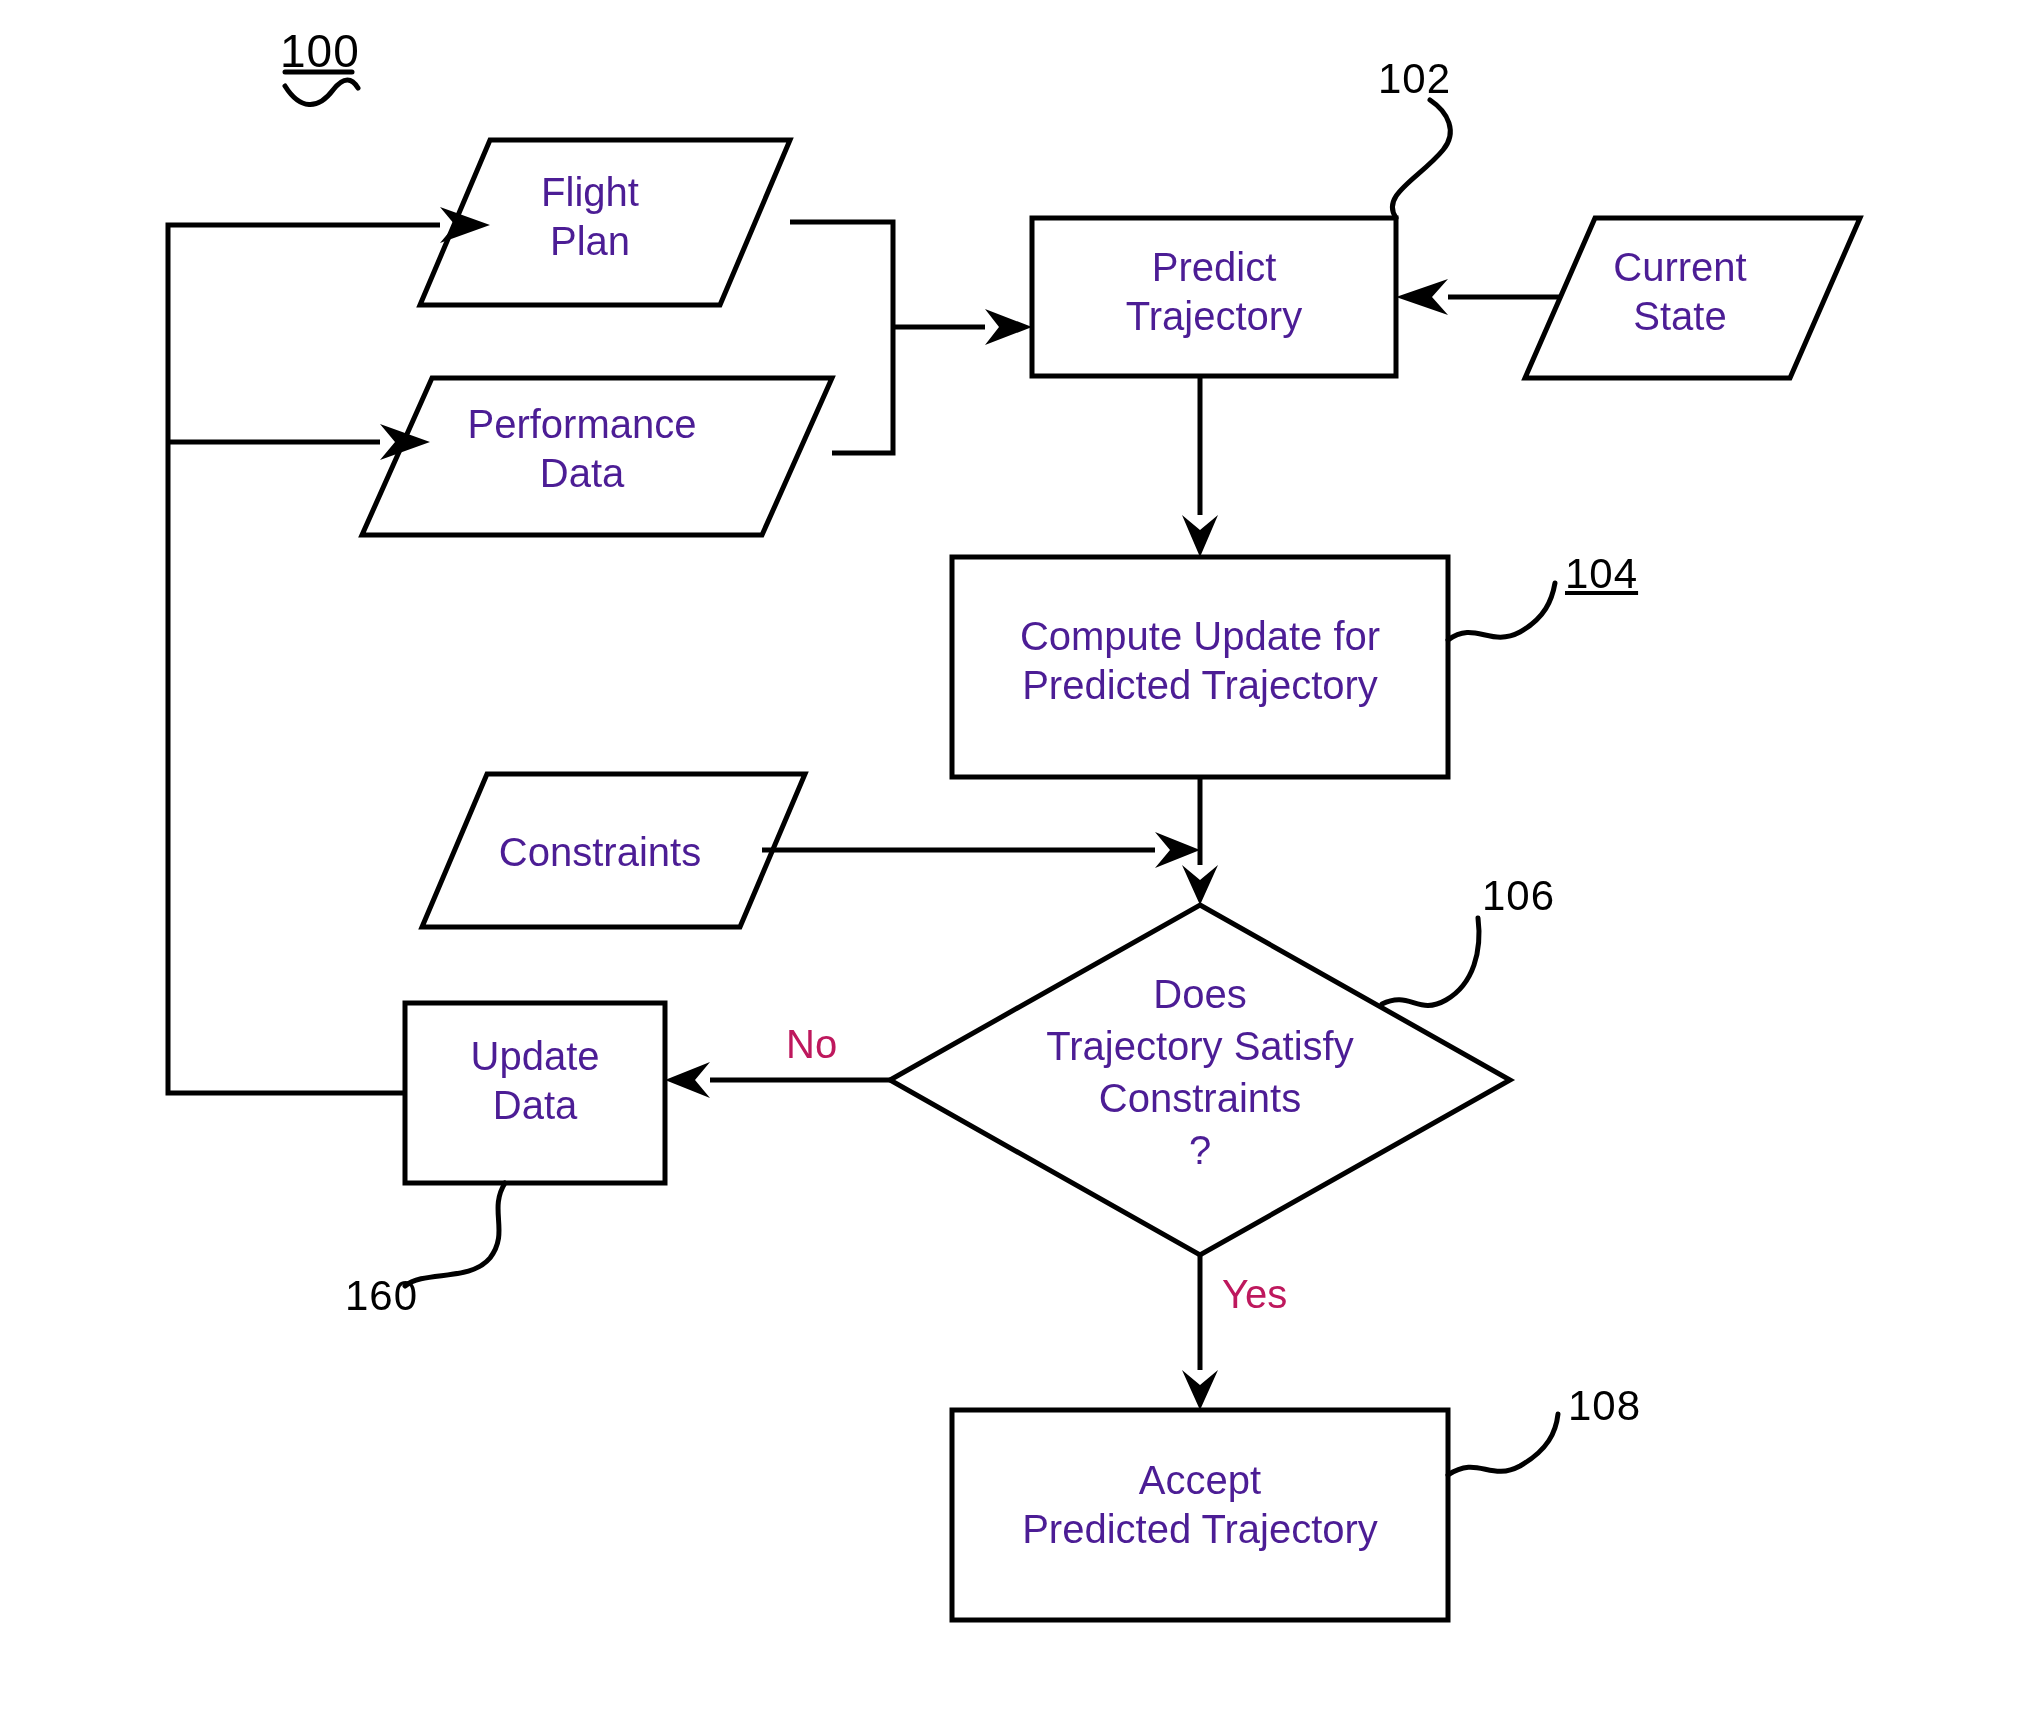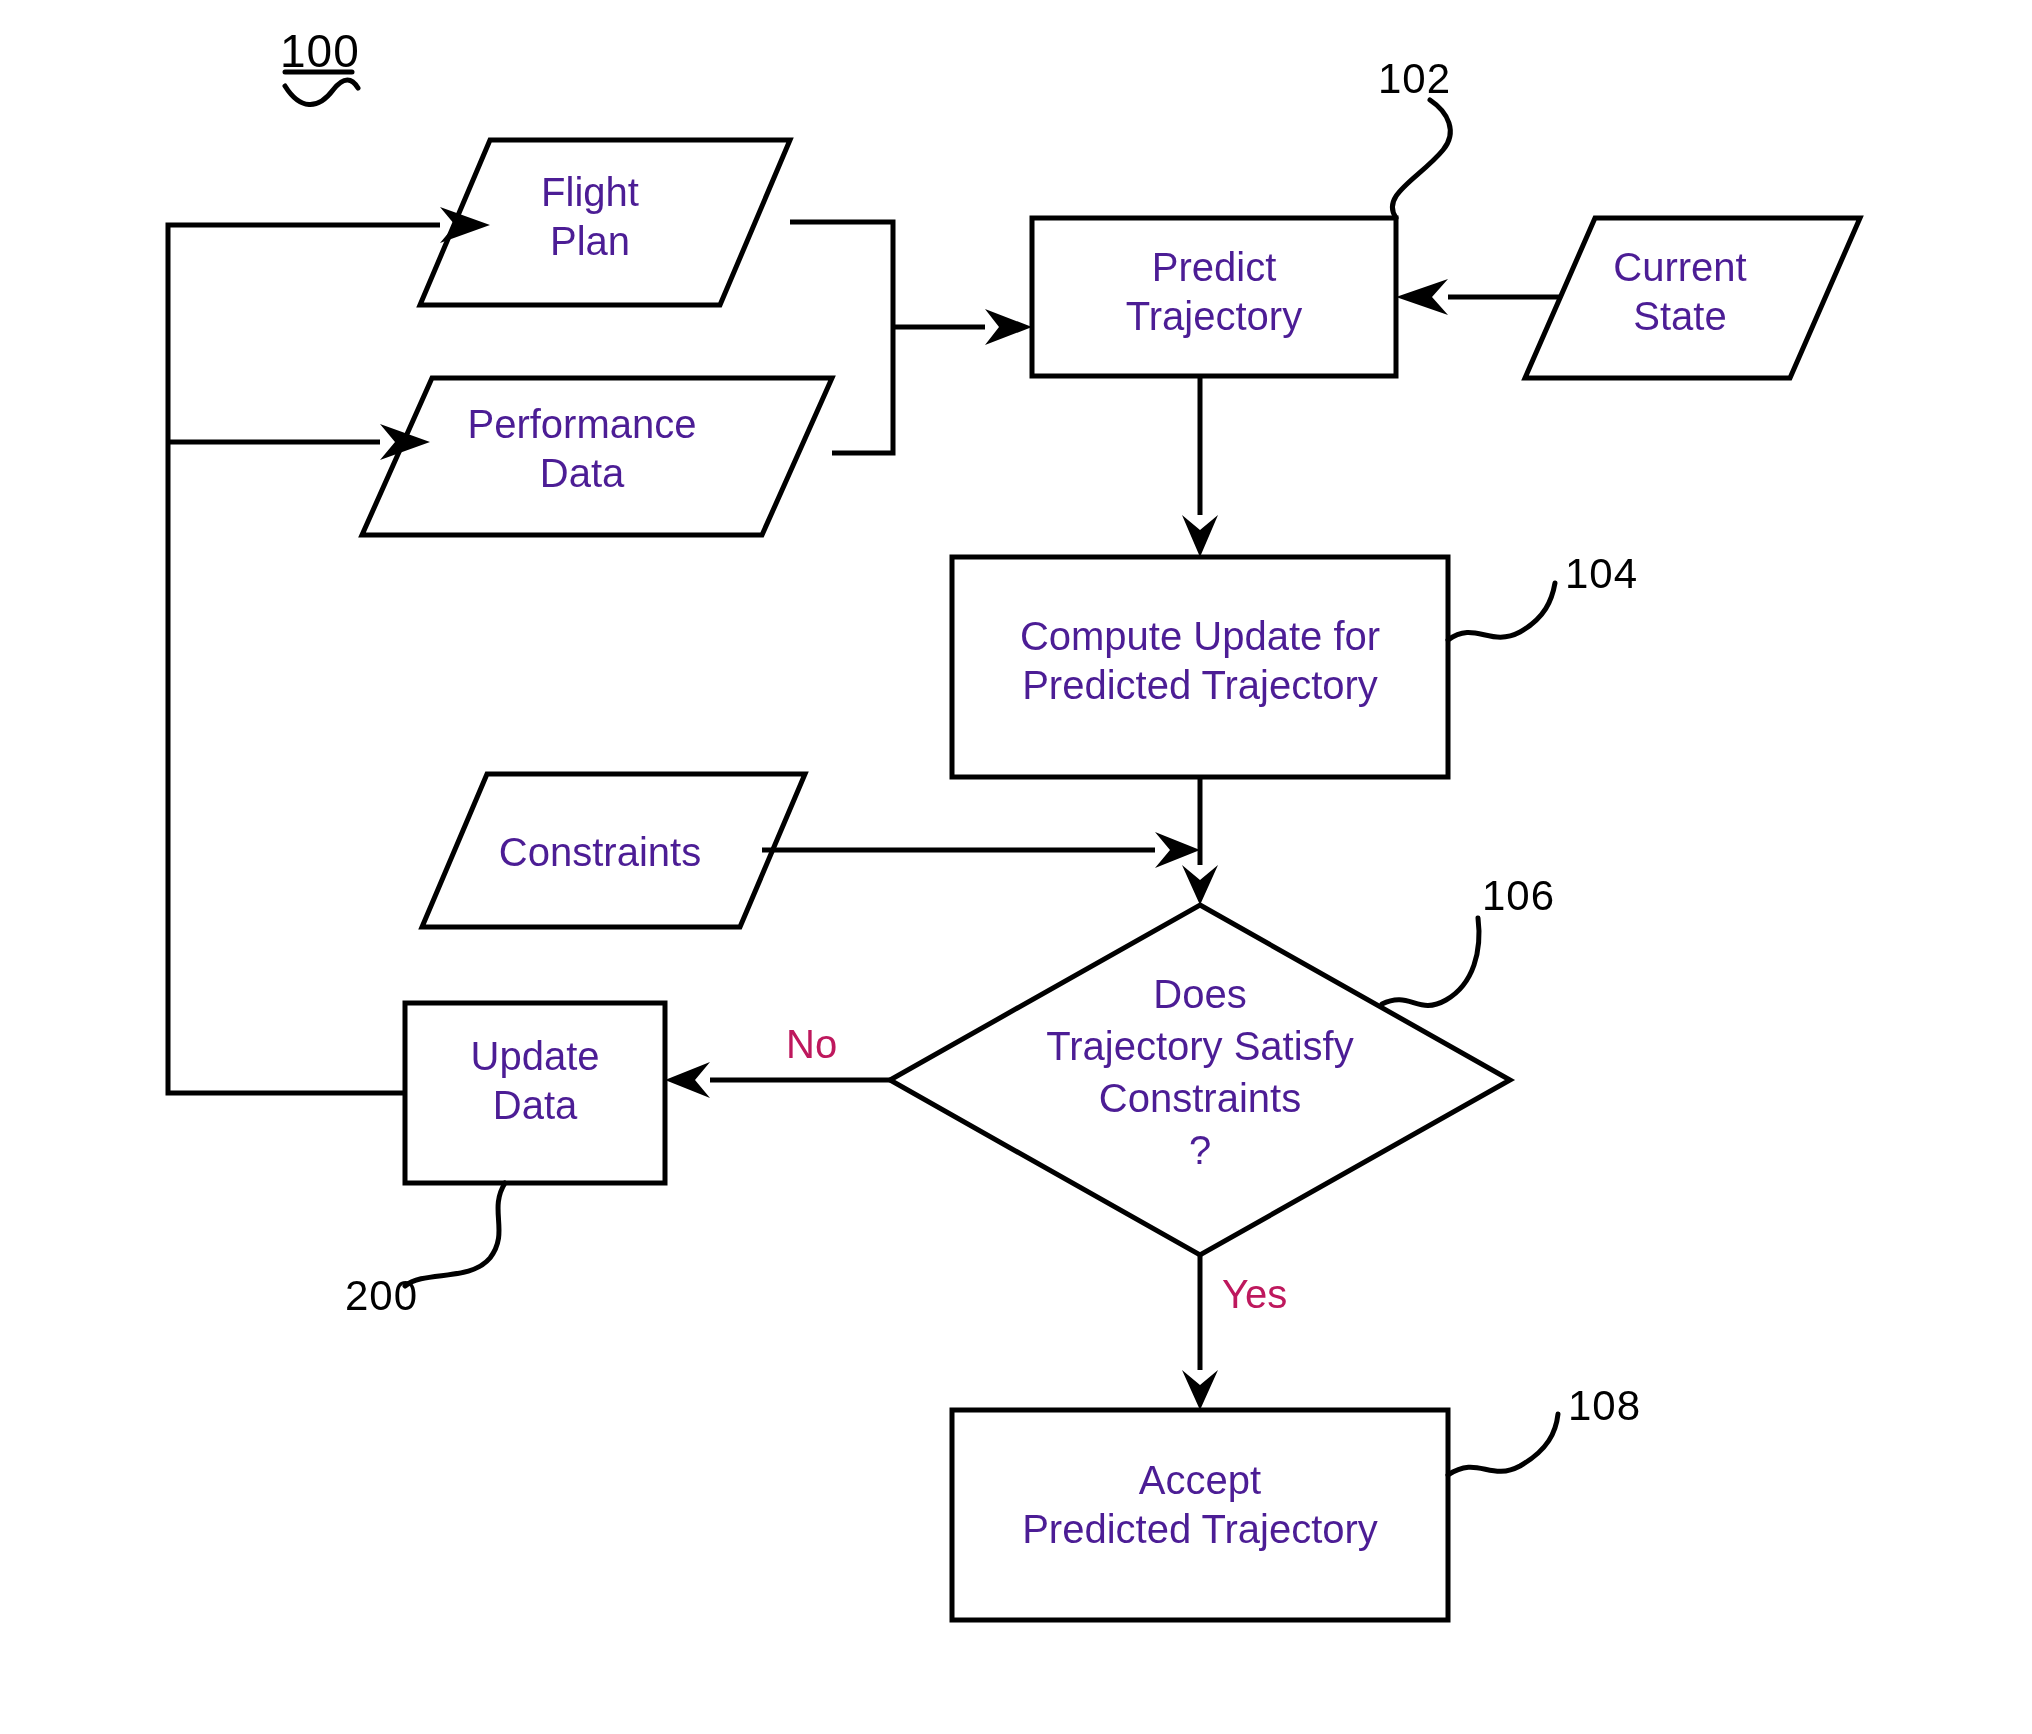--- a/index.html
+++ b/index.html
@@ -197,27 +197,27 @@
 Predicted Trajectory</div>
 
   <div class="edge-label" style="left:786px; top:1022px;">No</div>
 
   <div class="edge-label" style="left:1222px; top:1272px;">Yes</div>
 
   <div class="ref-num" style="left:280px; top:24px; font-size:46px;">100</div>
 
   <div class="ref-num" style="left:1378px; top:55px;">102</div>
 
-  <div class="ref-num" style="left:1565px; top:550px;">104</div>
+  <div class="ref-num" style="left:1565px; top:550px;text-decoration:underline;">104</div>
 
   <div class="ref-num" style="left:1482px; top:872px;">106</div>
 
   <div class="ref-num" style="left:1568px; top:1382px;">108</div>
 
-  <div class="ref-num" style="left:345px; top:1272px;">200</div>
+  <div class="ref-num" style="left:345px; top:1272px;">160</div>
 
   <div class="hit" style="left:420px; top:140px; width:370px; height:165px;"></div>
   <div class="hit" style="left:362px; top:378px; width:470px; height:157px;"></div>
   <div class="hit" style="left:1032px; top:218px; width:364px; height:158px;"></div>
   <div class="hit" style="left:1525px; top:218px; width:335px; height:160px;"></div>
   <div class="hit" style="left:952px; top:557px; width:496px; height:220px;"></div>
   <div class="hit" style="left:422px; top:774px; width:383px; height:153px;"></div>
   <div class="hit" style="left:890px; top:905px; width:620px; height:350px;"></div>
   <div class="hit" style="left:405px; top:1003px; width:260px; height:180px;"></div>
   <div class="hit" style="left:952px; top:1410px; width:496px; height:210px;"></div>

